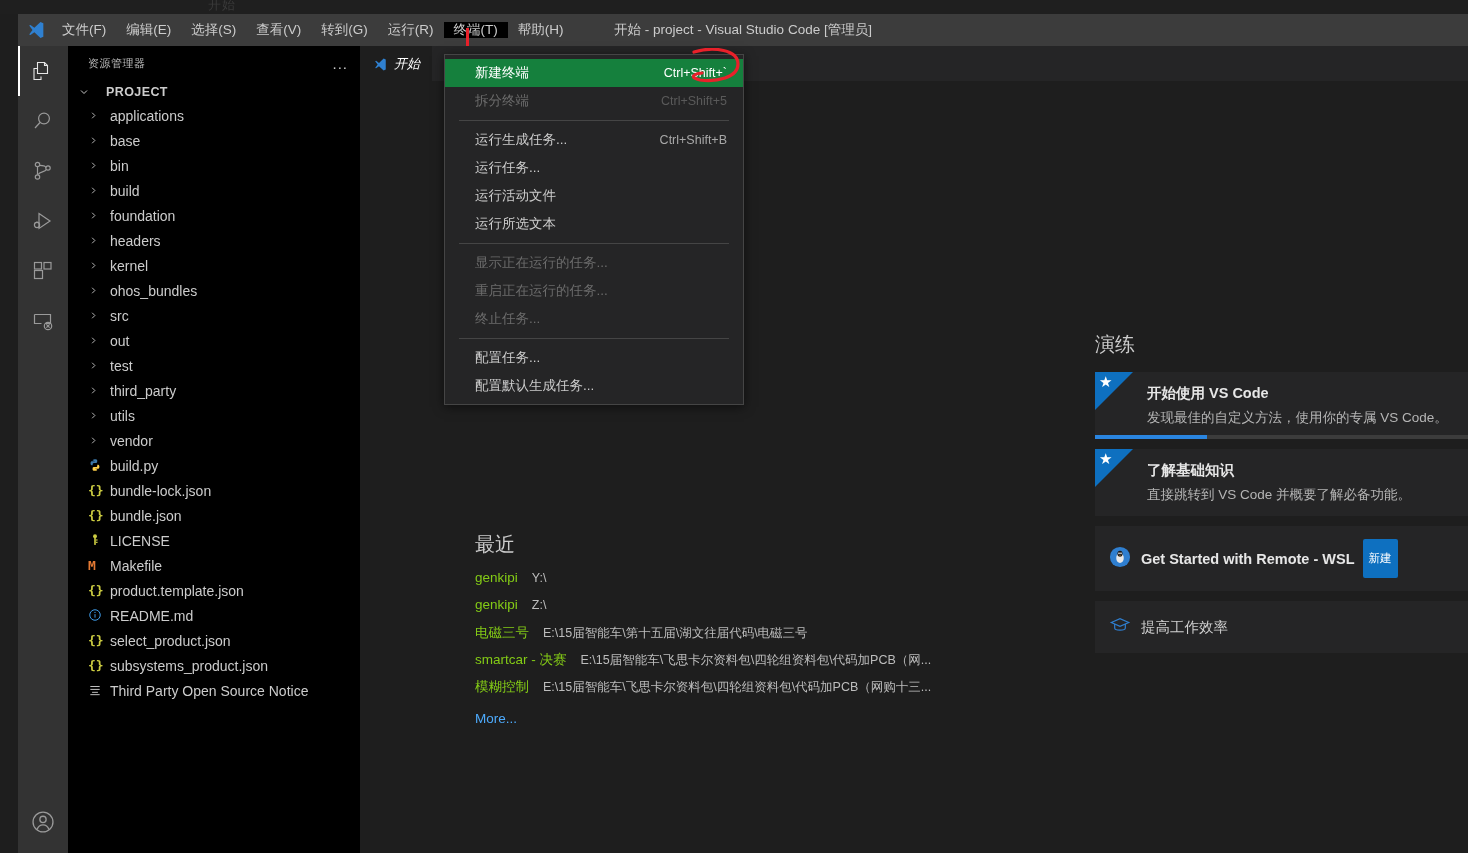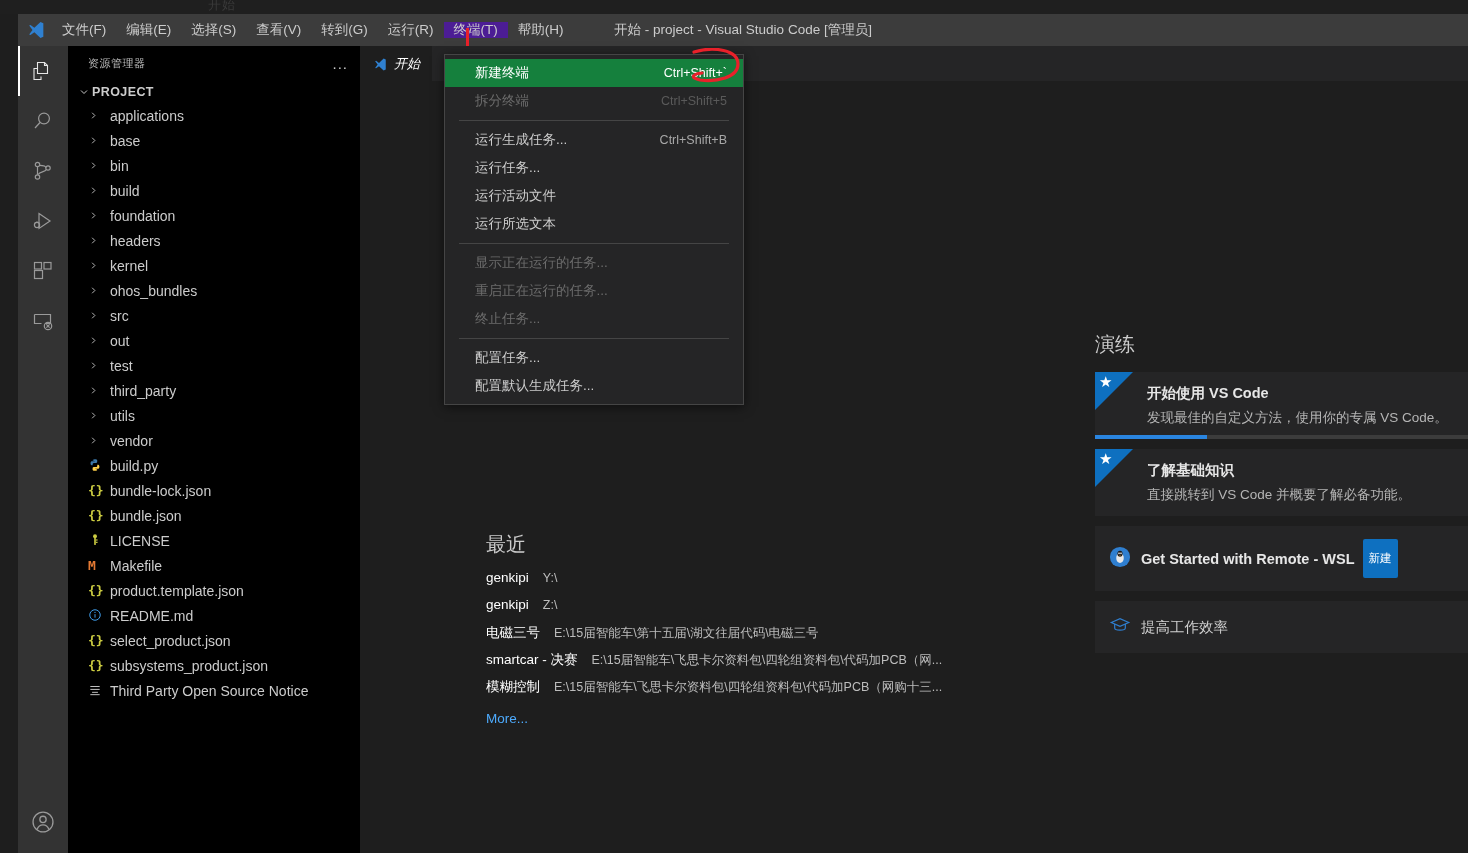--- a/index.html
+++ b/index.html
@@ -37,21 +37,21 @@
     flex: 0 0 auto;
   }
   .menu-bar { display: flex; align-items: center; height: 32px; }
   .menu-item {
     height: 16px; padding: 0 10px;
     display: flex; align-items: center;
     font-size: 13.5px; color: #cccccc;
     white-space: nowrap; cursor: default;
     position: relative;
   }
-  .menu-item.active { background: #4c1d95; }
+  .menu-item.active { background: #000000; }
   .menu-item .redmark {
     position: absolute; left: 22px; top: 6px;
     width: 3px; height: 20px; background: #e8212a;
   }
   .window-title {
     position: absolute; left: 0; right: 0; top: 0; height: 32px;
     display: flex; align-items: center; justify-content: center;
     font-size: 13.5px; color: #cccccc; pointer-events: none;
   }
 
@@ -87,20 +87,21 @@
   .sidebar-header .title { flex: 1 1 auto; }
   .dots {
     font-size: 15px; color: #cccccc; line-height: 10px;
     letter-spacing: 1px; cursor: pointer;
   }
   .tree-root {
     height: 22px; display: flex; align-items: center;
     padding-left: 8px;
     font-size: 12.5px; font-weight: bold; color: #cccccc;
     letter-spacing: .4px;
+    gap: 14px;
   }
   .tree-root .chev { width: 16px; display:flex; align-items:center; justify-content:center; }
   .tree-row {
     height: 25px; display: flex; align-items: center;
     padding-left: 20px;
     font-size: 14px; color: #cccccc; cursor: pointer;
     white-space: nowrap;
   }
   .tw-icon { width: 22px; display:flex; align-items:center; justify-content:flex-start; flex:0 0 auto; }
   .file-glyph {
@@ -131,30 +132,30 @@
   .welcome-inner {
     position: relative; width: 100%; height: 100%;
     padding: 50px 0 0 0;
   }
   .wc-heading {
     position: absolute; left: 115px; top: 145px;
     font-size: 38px; color: #cccccc; font-weight: 300; white-space: nowrap;
   }
 
   .recent {
-    position: absolute; left: 126px; top: 450px; width: 560px;
+    position: absolute; left: 115px; top: 450px; width: 560px;
   }
   .recent-title {
     font-size: 20px; color: #cccccc; font-weight: 400; margin-bottom: 12px;
   }
   .recent-row {
     display: flex; align-items: baseline; height: 27px;
     font-size: 13.5px; white-space: nowrap; overflow: hidden;
   }
-  .recent-name { color: #ffffff; cursor: pointer; }
+  .recent-name { color: #84cc16; cursor: pointer; }
   .recent-path { color: #bdbdbd; margin-left: 14px; font-size: 12.5px; }
   .recent-more { color: #4daafc; font-size: 13.5px; margin-top: 6px; cursor: pointer; display:inline-block;}
 
   
   .walkthroughs {
     position: absolute; left: 735px; top: 250px; width: 400px;
   }
   .wt-title { font-size: 20px; color: #cccccc; margin-bottom: 14px; }
   .wt-card {
     position: relative; background: #252526; margin-bottom: 10px;

